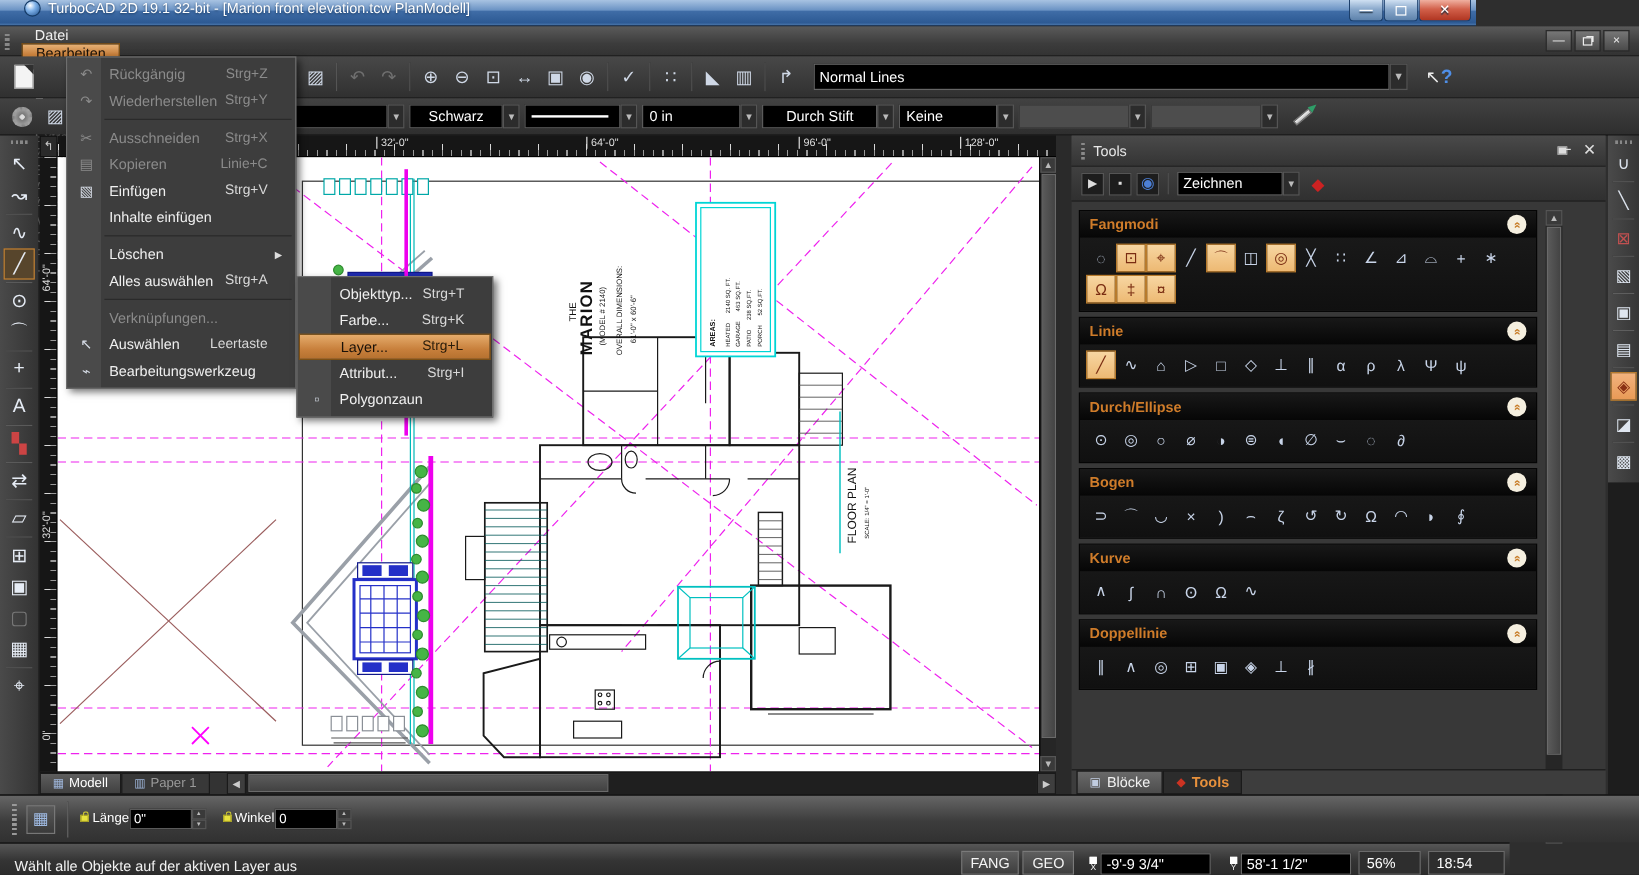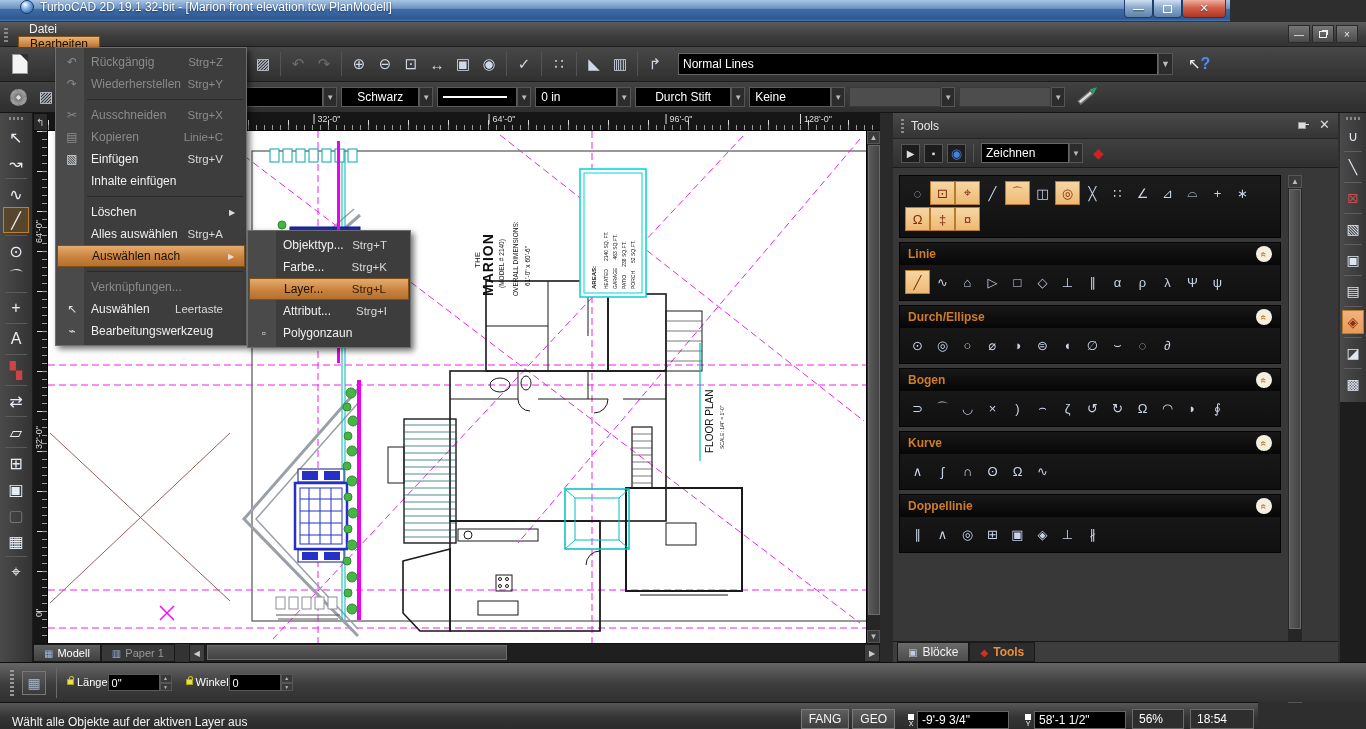--- a/index.html
+++ b/index.html
@@ -763,20 +763,26 @@
       <span class="psep"></span>
       <div class="pcombo">
         <span>Zeichnen</span>
         <span class="combo-arrow">▼</span>
       </div>
       <span class="bucket">◆</span>
     </div>
 
     <div class="sections">
       <div class="section">
+        <div class="sechead">
+            <span class="st">Fangmodi</span>
+          <span class="chev">
+              <span>«</span>
+            </span>
+          </div>
         <div class="secbody">
 
         <span class="palic">
               <span>◌</span>
             </span>
             <span class="palic active">
               <span>⊡</span>
             </span>
             <span class="palic active">
               <span>⌖</span>
@@ -1193,26 +1199,20 @@
         <span class="mi-label">Löschen</span>
         <span class="mi-short"></span>
         <span class="mi-arrow"></span>
       </div>
       <div class="menu-item">
         <span class="mi-ic"></span>
         <span class="mi-label">Alles auswählen</span>
         <span class="mi-short">Strg+A</span>
         <span class="mi-arrow"></span>
       </div>
-      <div class="menu-item highlight submenu">
-        <span class="mi-ic"></span>
-        <span class="mi-label">Auswählen nach</span>
-        <span class="mi-short"></span>
-        <span class="mi-arrow"></span>
-      </div>
       <div class="menu-sep"></div>
       <div class="menu-item disabled">
         <span class="mi-ic"></span>
         <span class="mi-label">Verknüpfungen...</span>
         <span class="mi-short"></span>
         <span class="mi-arrow"></span>
       </div>
       <div class="menu-item">
         <span class="mi-ic">↖</span>
         <span class="mi-label">Auswählen</span>

